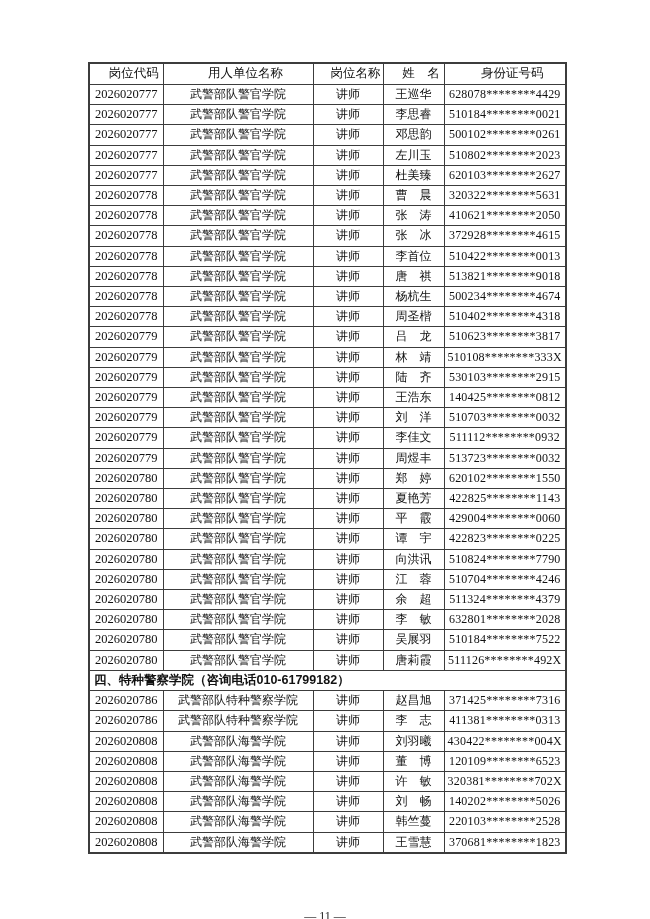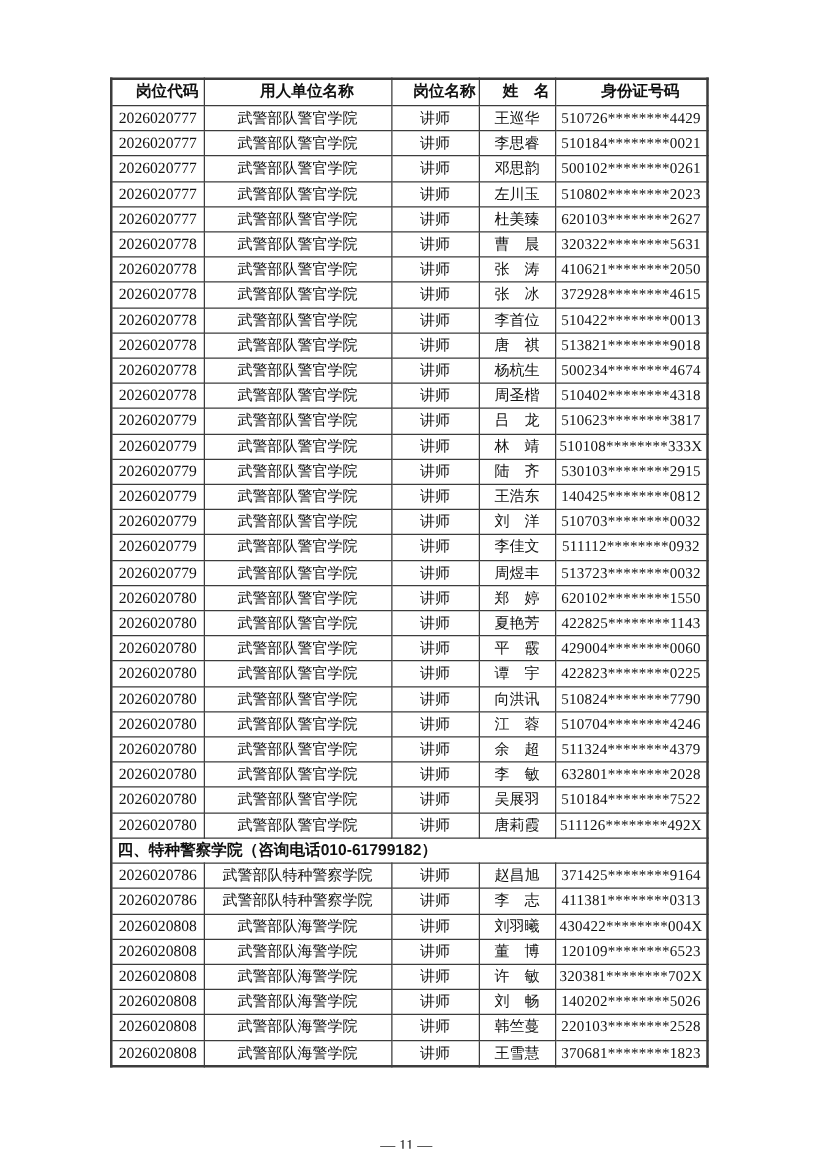--- a/index.html
+++ b/index.html
@@ -23,21 +23,21 @@
     padding: 0;
     height: 19.2px;
     line-height: 19.2px;
     font-size: 12px;
     text-align: center;
     overflow: hidden;
     white-space: nowrap;
   }
   .doc-table th {
     font-family: "Liberation Sans", sans-serif;
-    font-weight: bold;
+    font-weight: normal;
     font-size: 12.5px;
     height: 20px;
     padding-left: 15px;
   }
   .doc-table td.col-code { font-size: 12.5px; }
   .doc-table td.col-id   { font-size: 12px; letter-spacing: 0.2px; }
   .doc-table tr.section-row td {
     text-align: left;
     padding-left: 4px;
     font-family: "Liberation Sans", sans-serif;
@@ -75,21 +75,21 @@
         <th>姓　名</th>
         <th>身份证号码</th>
       </tr>
     </thead>
     <tbody>
         <tr>
           <td class="col-code">2026020777</td>
           <td class="col-org">武警部队警官学院</td>
           <td class="col-position">讲师</td>
           <td class="col-name">王巡华</td>
-          <td class="col-id">510726********4429</td>
+          <td class="col-id">628078********4429</td>
         </tr>
         <tr>
           <td class="col-code">2026020777</td>
           <td class="col-org">武警部队警官学院</td>
           <td class="col-position">讲师</td>
           <td class="col-name">李思睿</td>
           <td class="col-id">510184********0021</td>
         </tr>
         <tr>
           <td class="col-code">2026020777</td>
@@ -281,21 +281,21 @@
           <td class="col-id">511126********492X</td>
         </tr>
         <tr class="section-row">
           <td colspan="5">四、特种警察学院（咨询电话010-61799182）</td>
         </tr>
         <tr>
           <td class="col-code">2026020786</td>
           <td class="col-org">武警部队特种警察学院</td>
           <td class="col-position">讲师</td>
           <td class="col-name">赵昌旭</td>
-          <td class="col-id">371425********9164</td>
+          <td class="col-id">371425********7316</td>
         </tr>
         <tr>
           <td class="col-code">2026020786</td>
           <td class="col-org">武警部队特种警察学院</td>
           <td class="col-position">讲师</td>
           <td class="col-name">李　志</td>
           <td class="col-id">411381********0313</td>
         </tr>
         <tr>
           <td class="col-code">2026020808</td>

